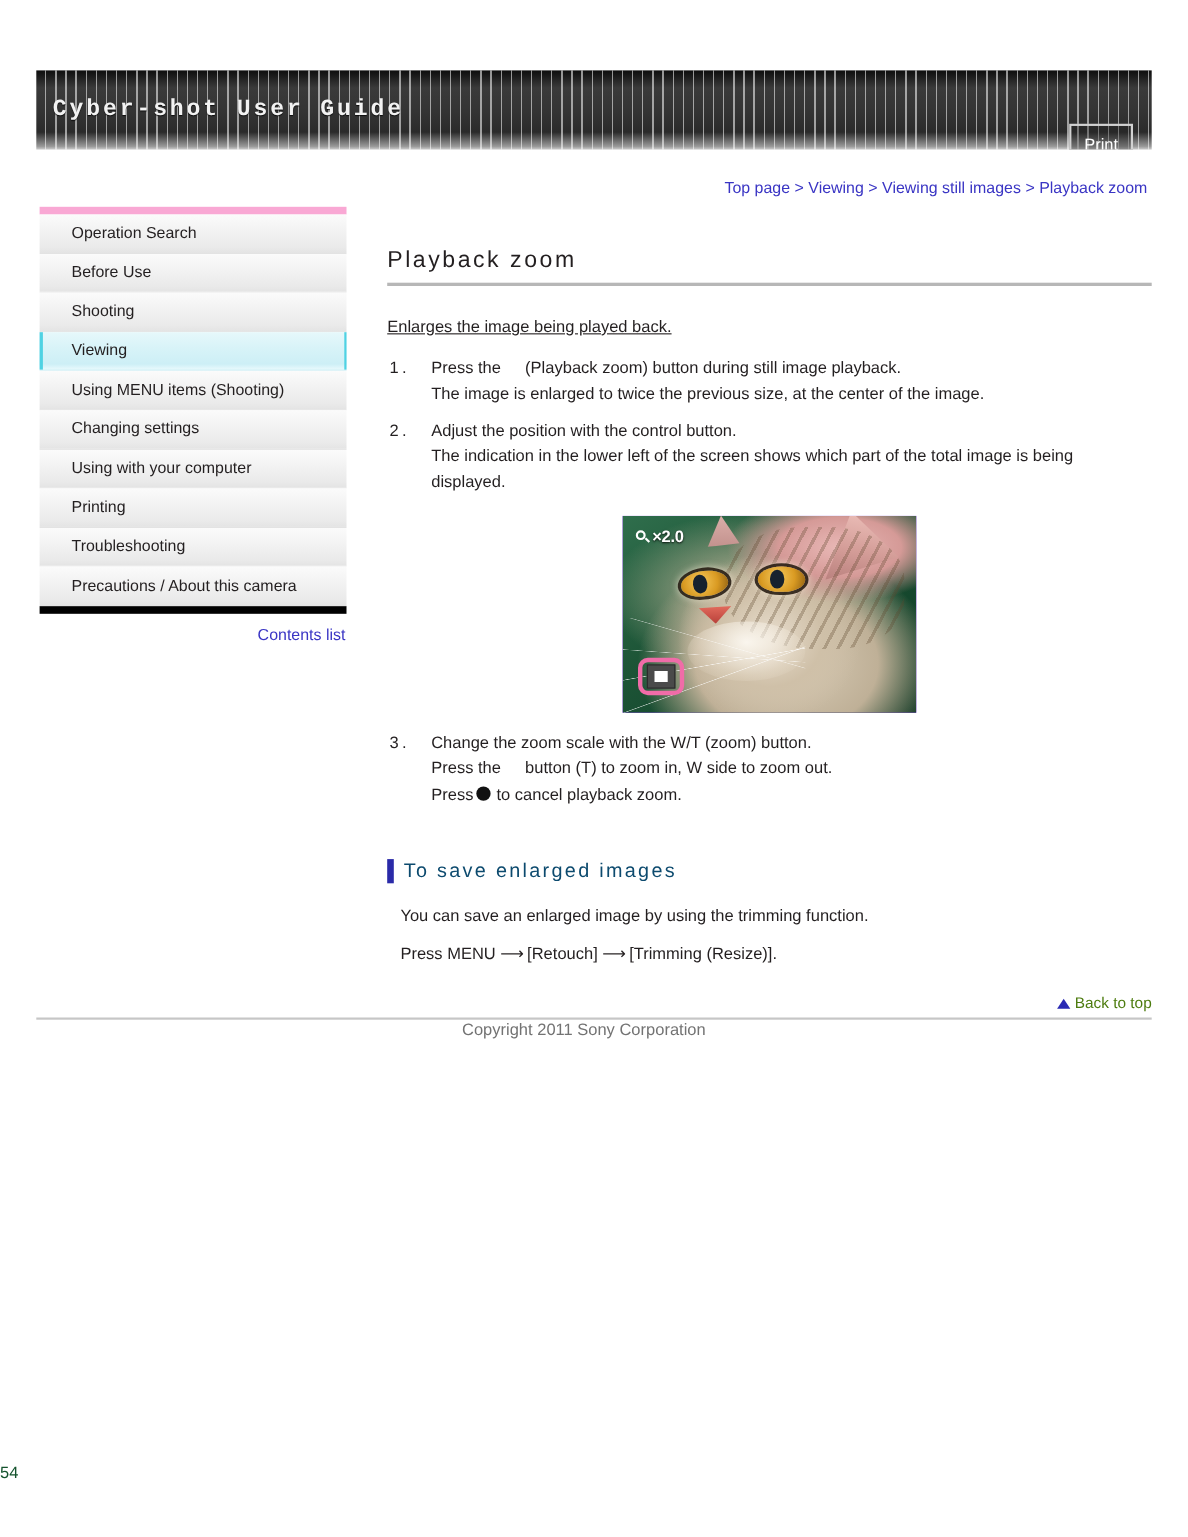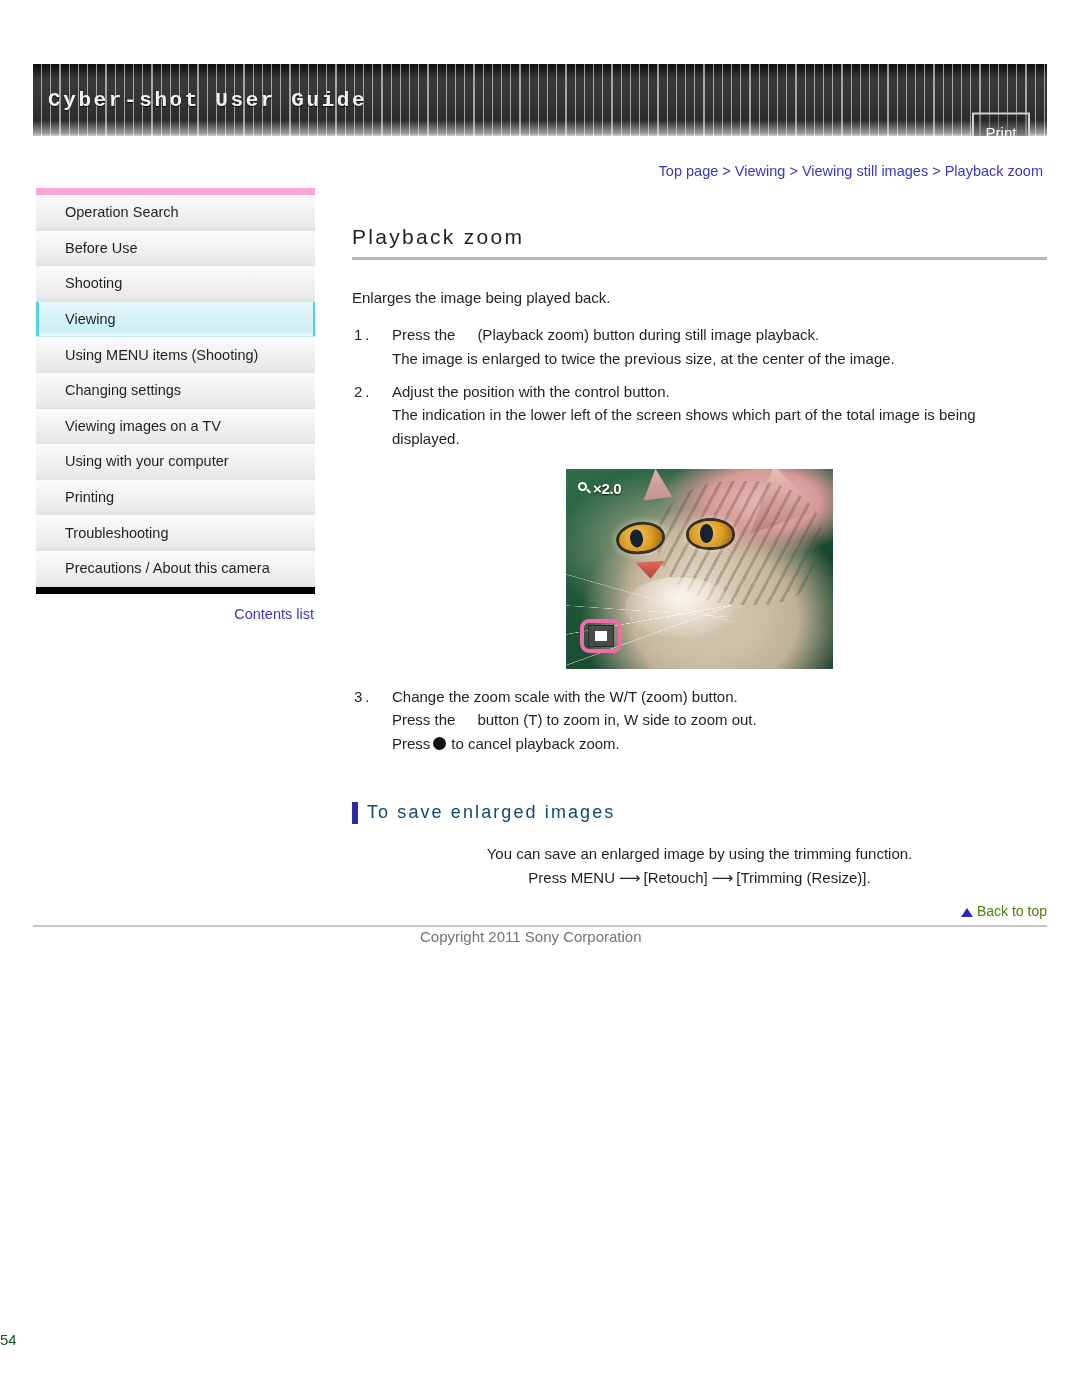--- a/index.html
+++ b/index.html
@@ -155,20 +155,21 @@
   }
   .title-rule {
     height: 3px;
     background: #b7b7b7;
     margin-bottom: 26px;
   }
   .lead {
     font-size: 15px;
     line-height: 1.55;
     margin: 0 0 14px 0;
+    text-decoration: underline;
   }
   .steps {
     margin: 0;
     padding: 0;
     list-style: none;
   }
   .step {
     position: relative;
     padding-left: 40px;
     margin-bottom: 9px;
@@ -207,21 +208,21 @@
 
   
   .figure-wrap {
     display: flex;
     justify-content: center;
     margin: 18px 0 16px 0;
   }
   .camera-screen {
     position: relative;
     width: 267px;
-    height: 200px;
+    height: 179px;
     overflow: hidden;
     background: #6d28d9;
   }
   .cat-bg {
     position: absolute;
     inset: 0;
     background:
       radial-gradient(ellipse 55% 40% at 74% 16%, #e9b8b6 0%, #d59a97 38%, rgba(190,140,135,0) 70%),
       radial-gradient(ellipse 40% 55% at 50% 62%, #e8ddcd 0%, #cfc0a8 45%, rgba(190,175,150,0) 78%),
       radial-gradient(ellipse 62% 70% at 56% 75%, #d9cdb8 0%, #bfb097 50%, rgba(170,155,130,0) 82%),
@@ -371,22 +372,21 @@
     margin-right: 9px;
   }
   .subhead-text {
     font-size: 18px;
     letter-spacing: 2.1px;
     color: #0c4a6e;
   }
   .para {
     font-size: 15px;
     line-height: 1.56;
-    margin: 1px;
-    text-align: center;
+    margin: 12px;
   }
 
   
   .back-to-top {
     position: absolute;
     left: 352px;
     top: 903px;
     width: 695px;
     text-align: right;
     font-size: 14px;
@@ -458,23 +458,20 @@
         <span>Shooting</span>
       </div>
     <div class="nav-item active">
         <span>Viewing</span>
       </div>
     <div class="nav-item">
         <span>Using MENU items (Shooting)</span>
       </div>
     <div class="nav-item">
         <span>Changing settings</span>
-      </div>
-    <div class="nav-item">
-        <span>Viewing images on a TV</span>
       </div>
     <div class="nav-item">
         <span>Using with your computer</span>
       </div>
     <div class="nav-item">
         <span>Printing</span>
       </div>
     <div class="nav-item">
         <span>Troubleshooting</span>
       </div>

